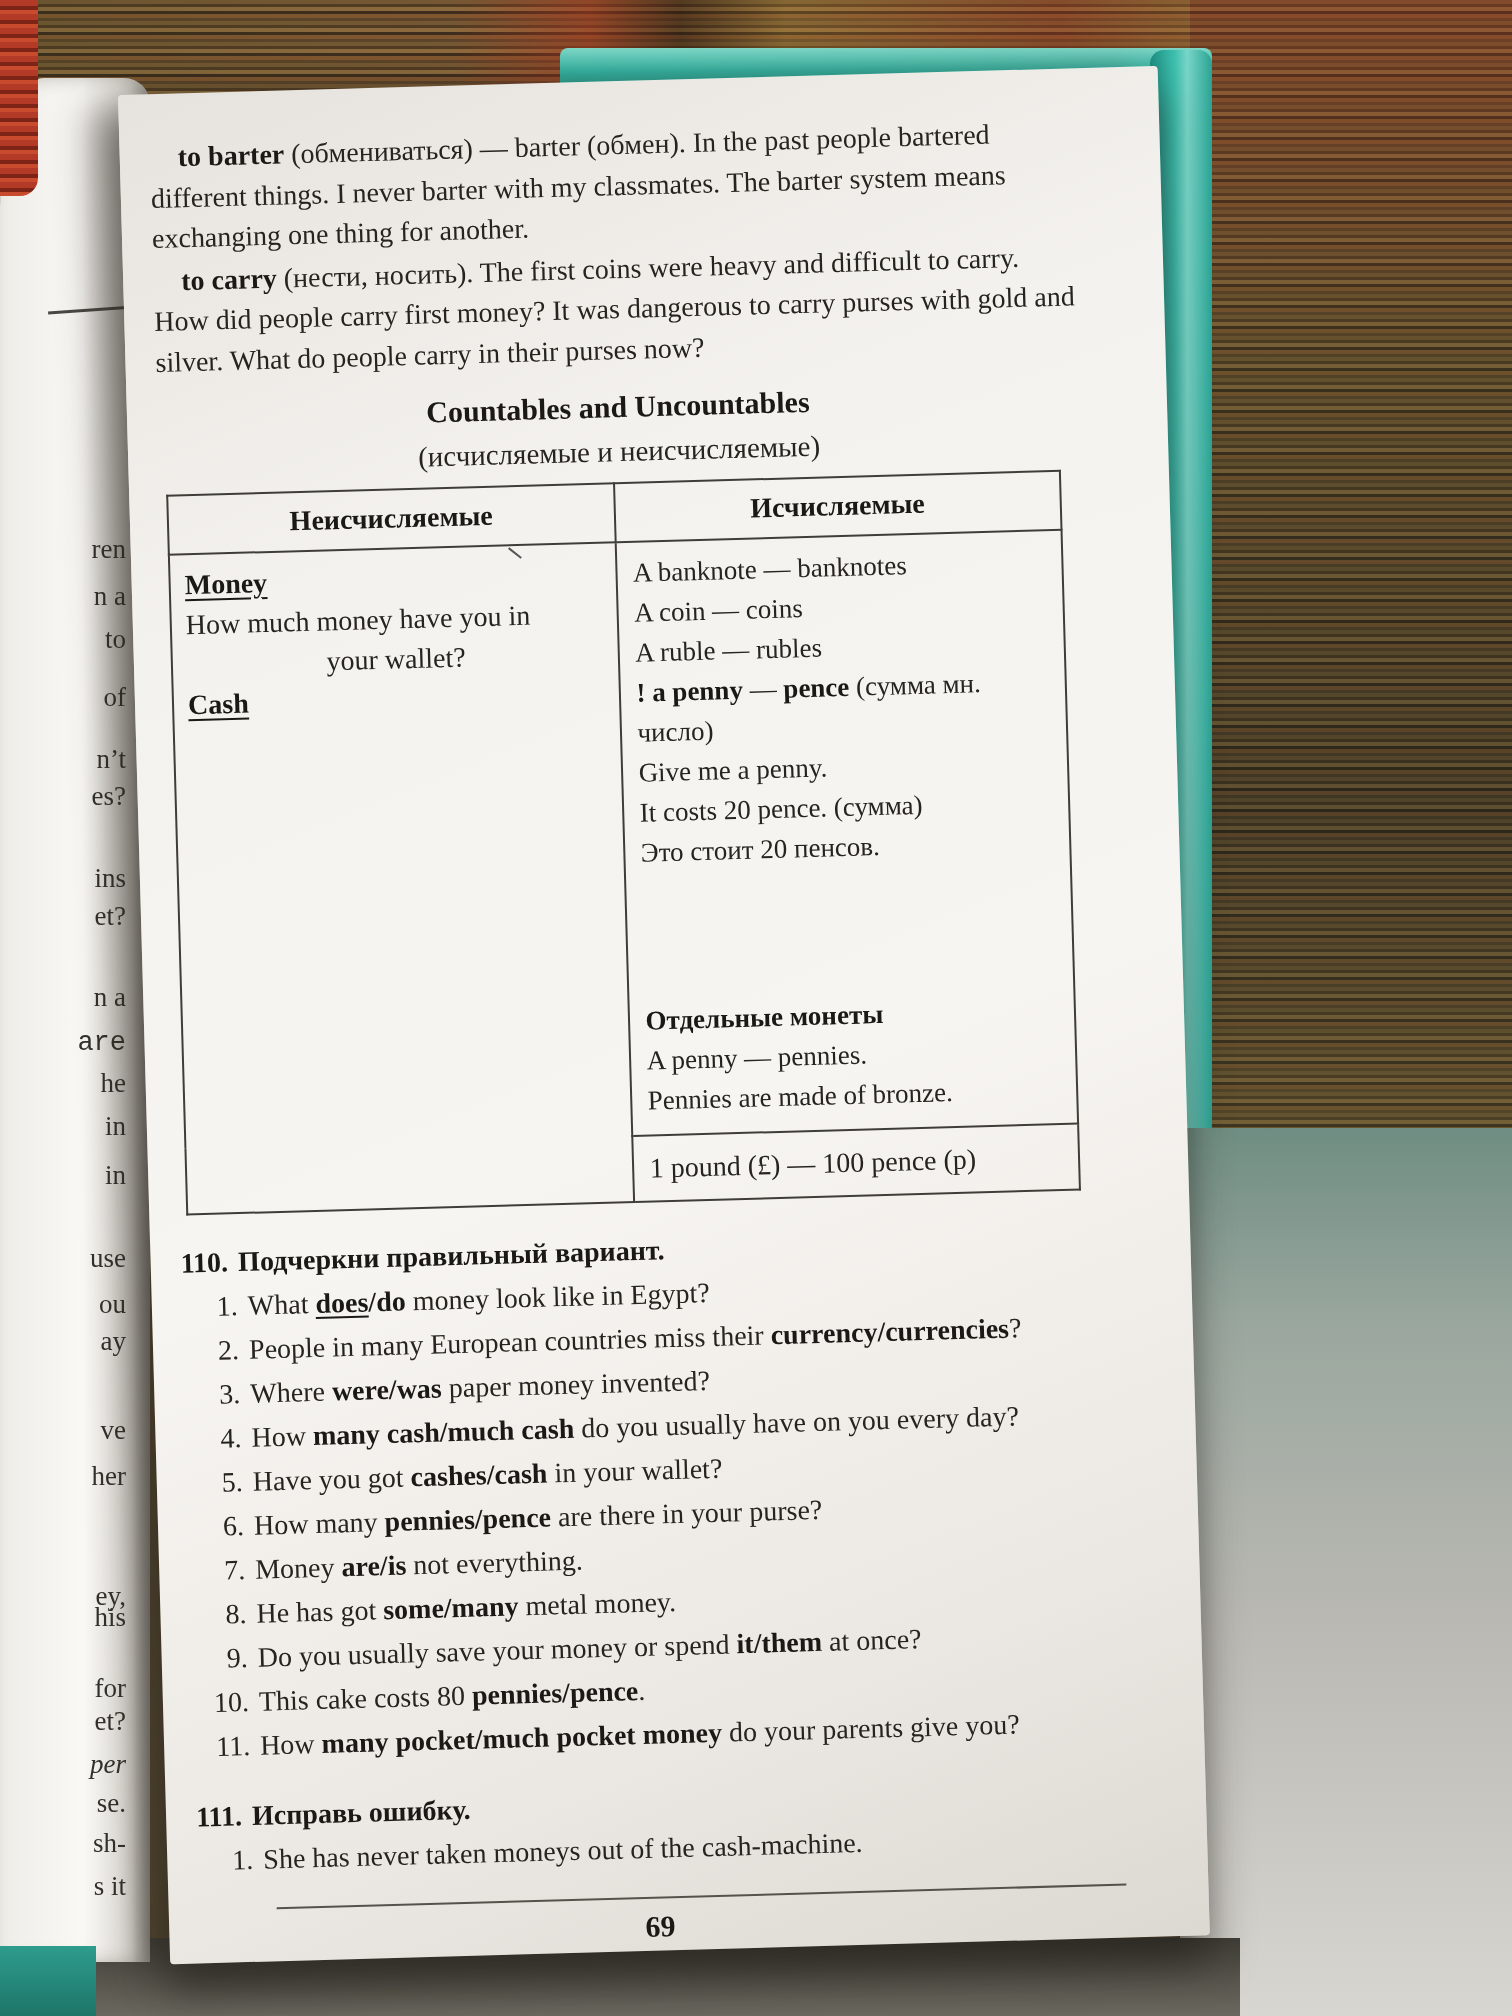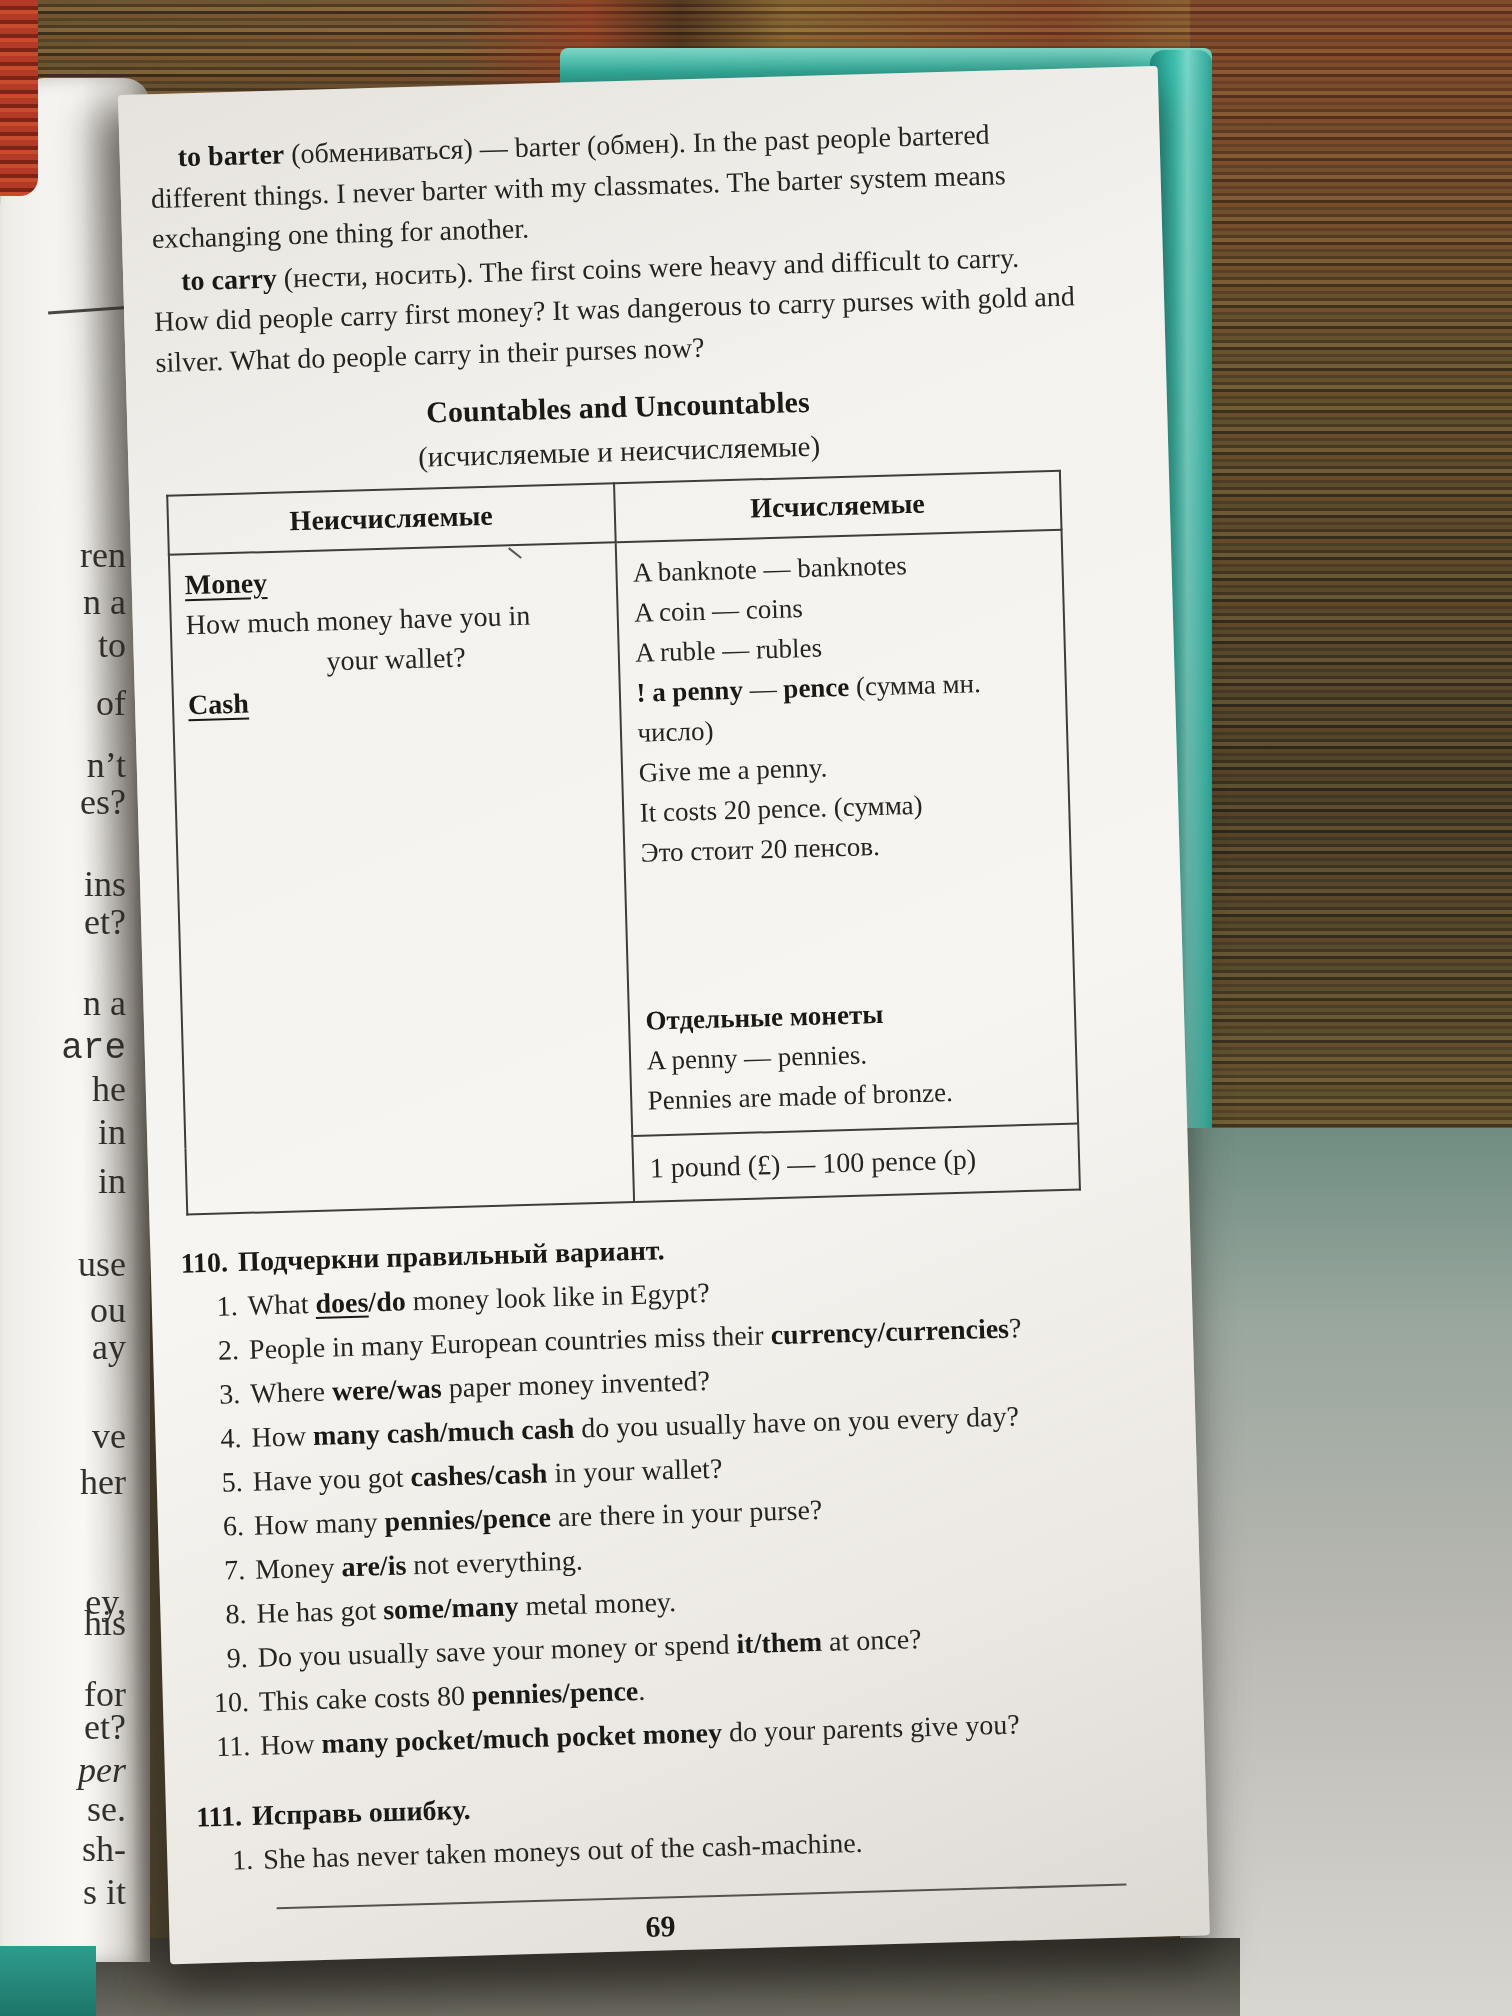--- a/index.html
+++ b/index.html
@@ -38,21 +38,21 @@
     background:linear-gradient(180deg,#3f3e36,#6b695f);}
   .teal-corner{left:0;top:1946px;width:96px;height:70px;z-index:4;
     background:linear-gradient(180deg,#2e9c8e,#1d7568);}
   
   .left-page{left:0;top:78px;width:150px;height:1884px;z-index:2;
     background:linear-gradient(90deg,#efede8 0%,#f9f8f5 55%,#dedbd5 88%,#b7b4ae 100%);
     border-top-left-radius:44px 130px;border-top-right-radius:26px;
     box-shadow:inset -10px 0 18px rgba(90,85,75,.35);}
   .left-rule{position:absolute;top:230px;left:48px;width:100px;height:0;
     border-top:3px solid #4a4843;transform:rotate(-4deg);}
-  .frag{position:absolute;right:24px;font-size:36px;color:#33312c;white-space:nowrap;}
+  .frag{position:absolute;right:24px;font-size:27px;color:#33312c;white-space:nowrap;}
   
   .page{left:118px;top:95px;width:1040px;height:1870px;z-index:3;
     transform:rotate(-1.6deg);transform-origin:0 0;
     background:linear-gradient(160deg,#e6e3de 0%,#f4f2ee 25%,#f7f5f1 55%,#ebe8e3 82%,#dcd9d3 100%);
     box-shadow:-28px 10px 38px rgba(50,45,38,.45),0 26px 40px rgba(30,28,24,.55);
     border-radius:4px;}
   .page-inner{position:absolute;inset:0;padding:44px 88px 0 30px;color:#26241f;
     font-size:28px;line-height:1.45;}
   .para{margin:0;text-indent:28px;}
   .para + .para{margin-top:2px;}

